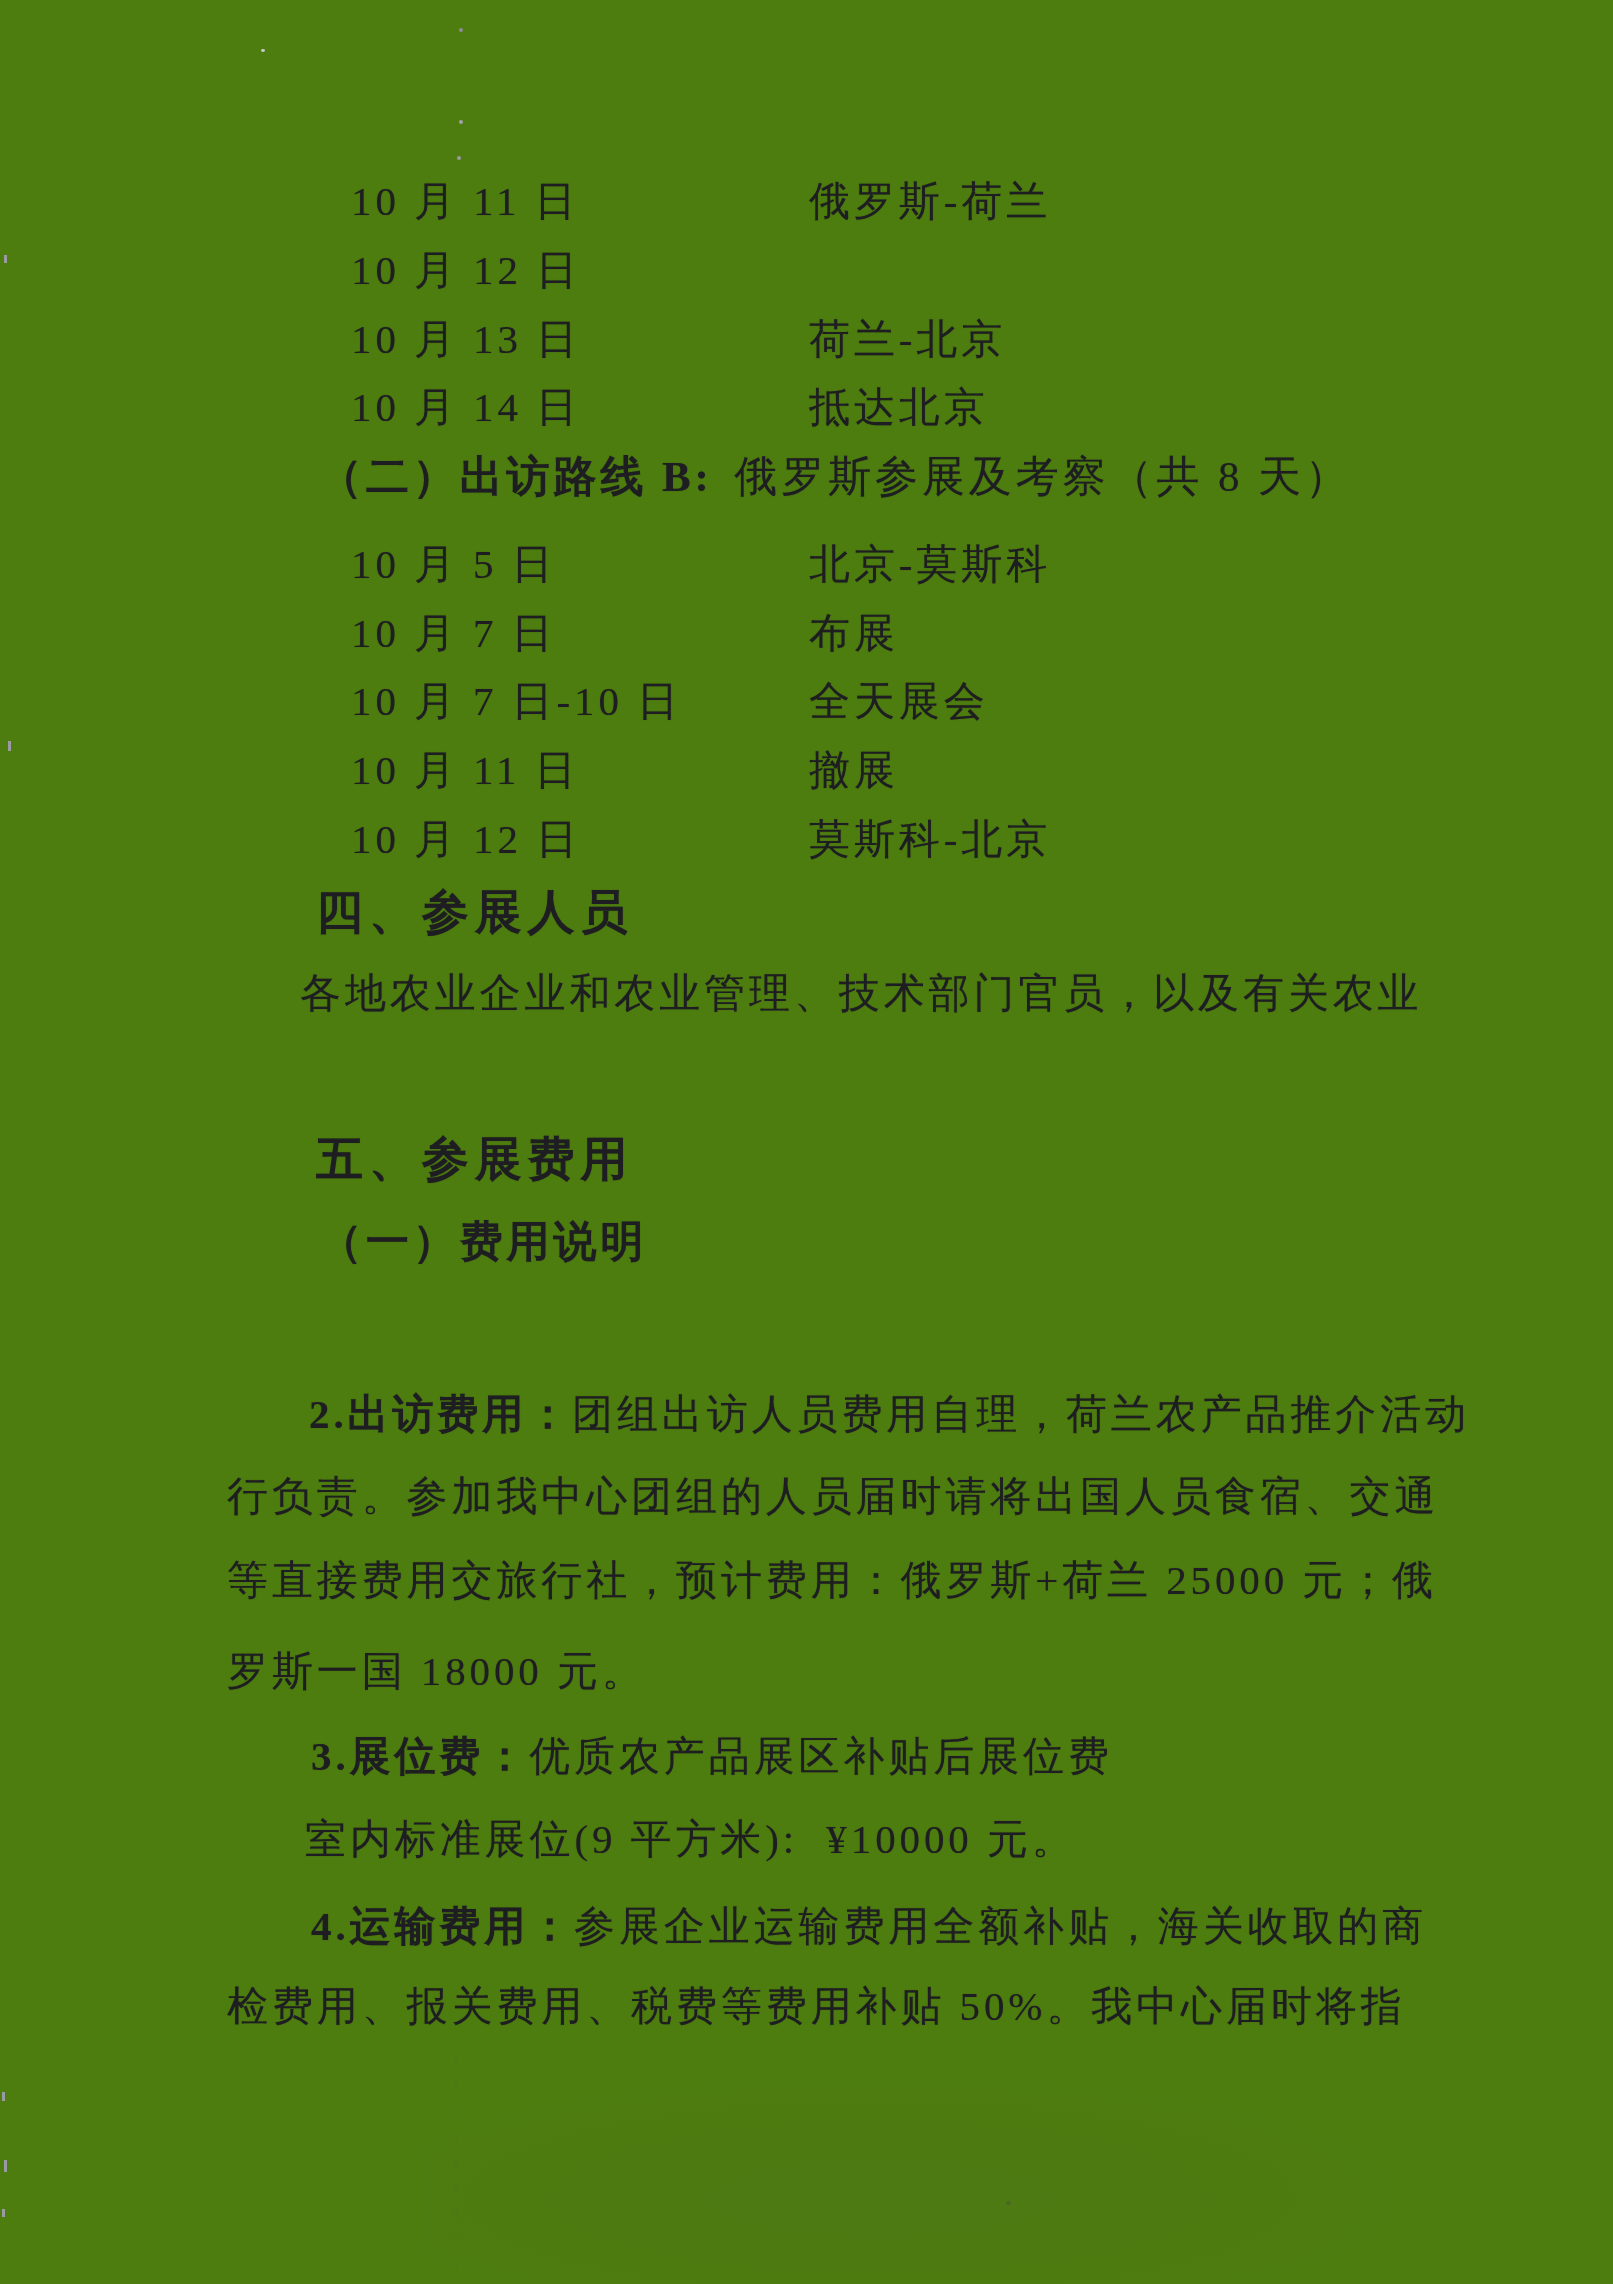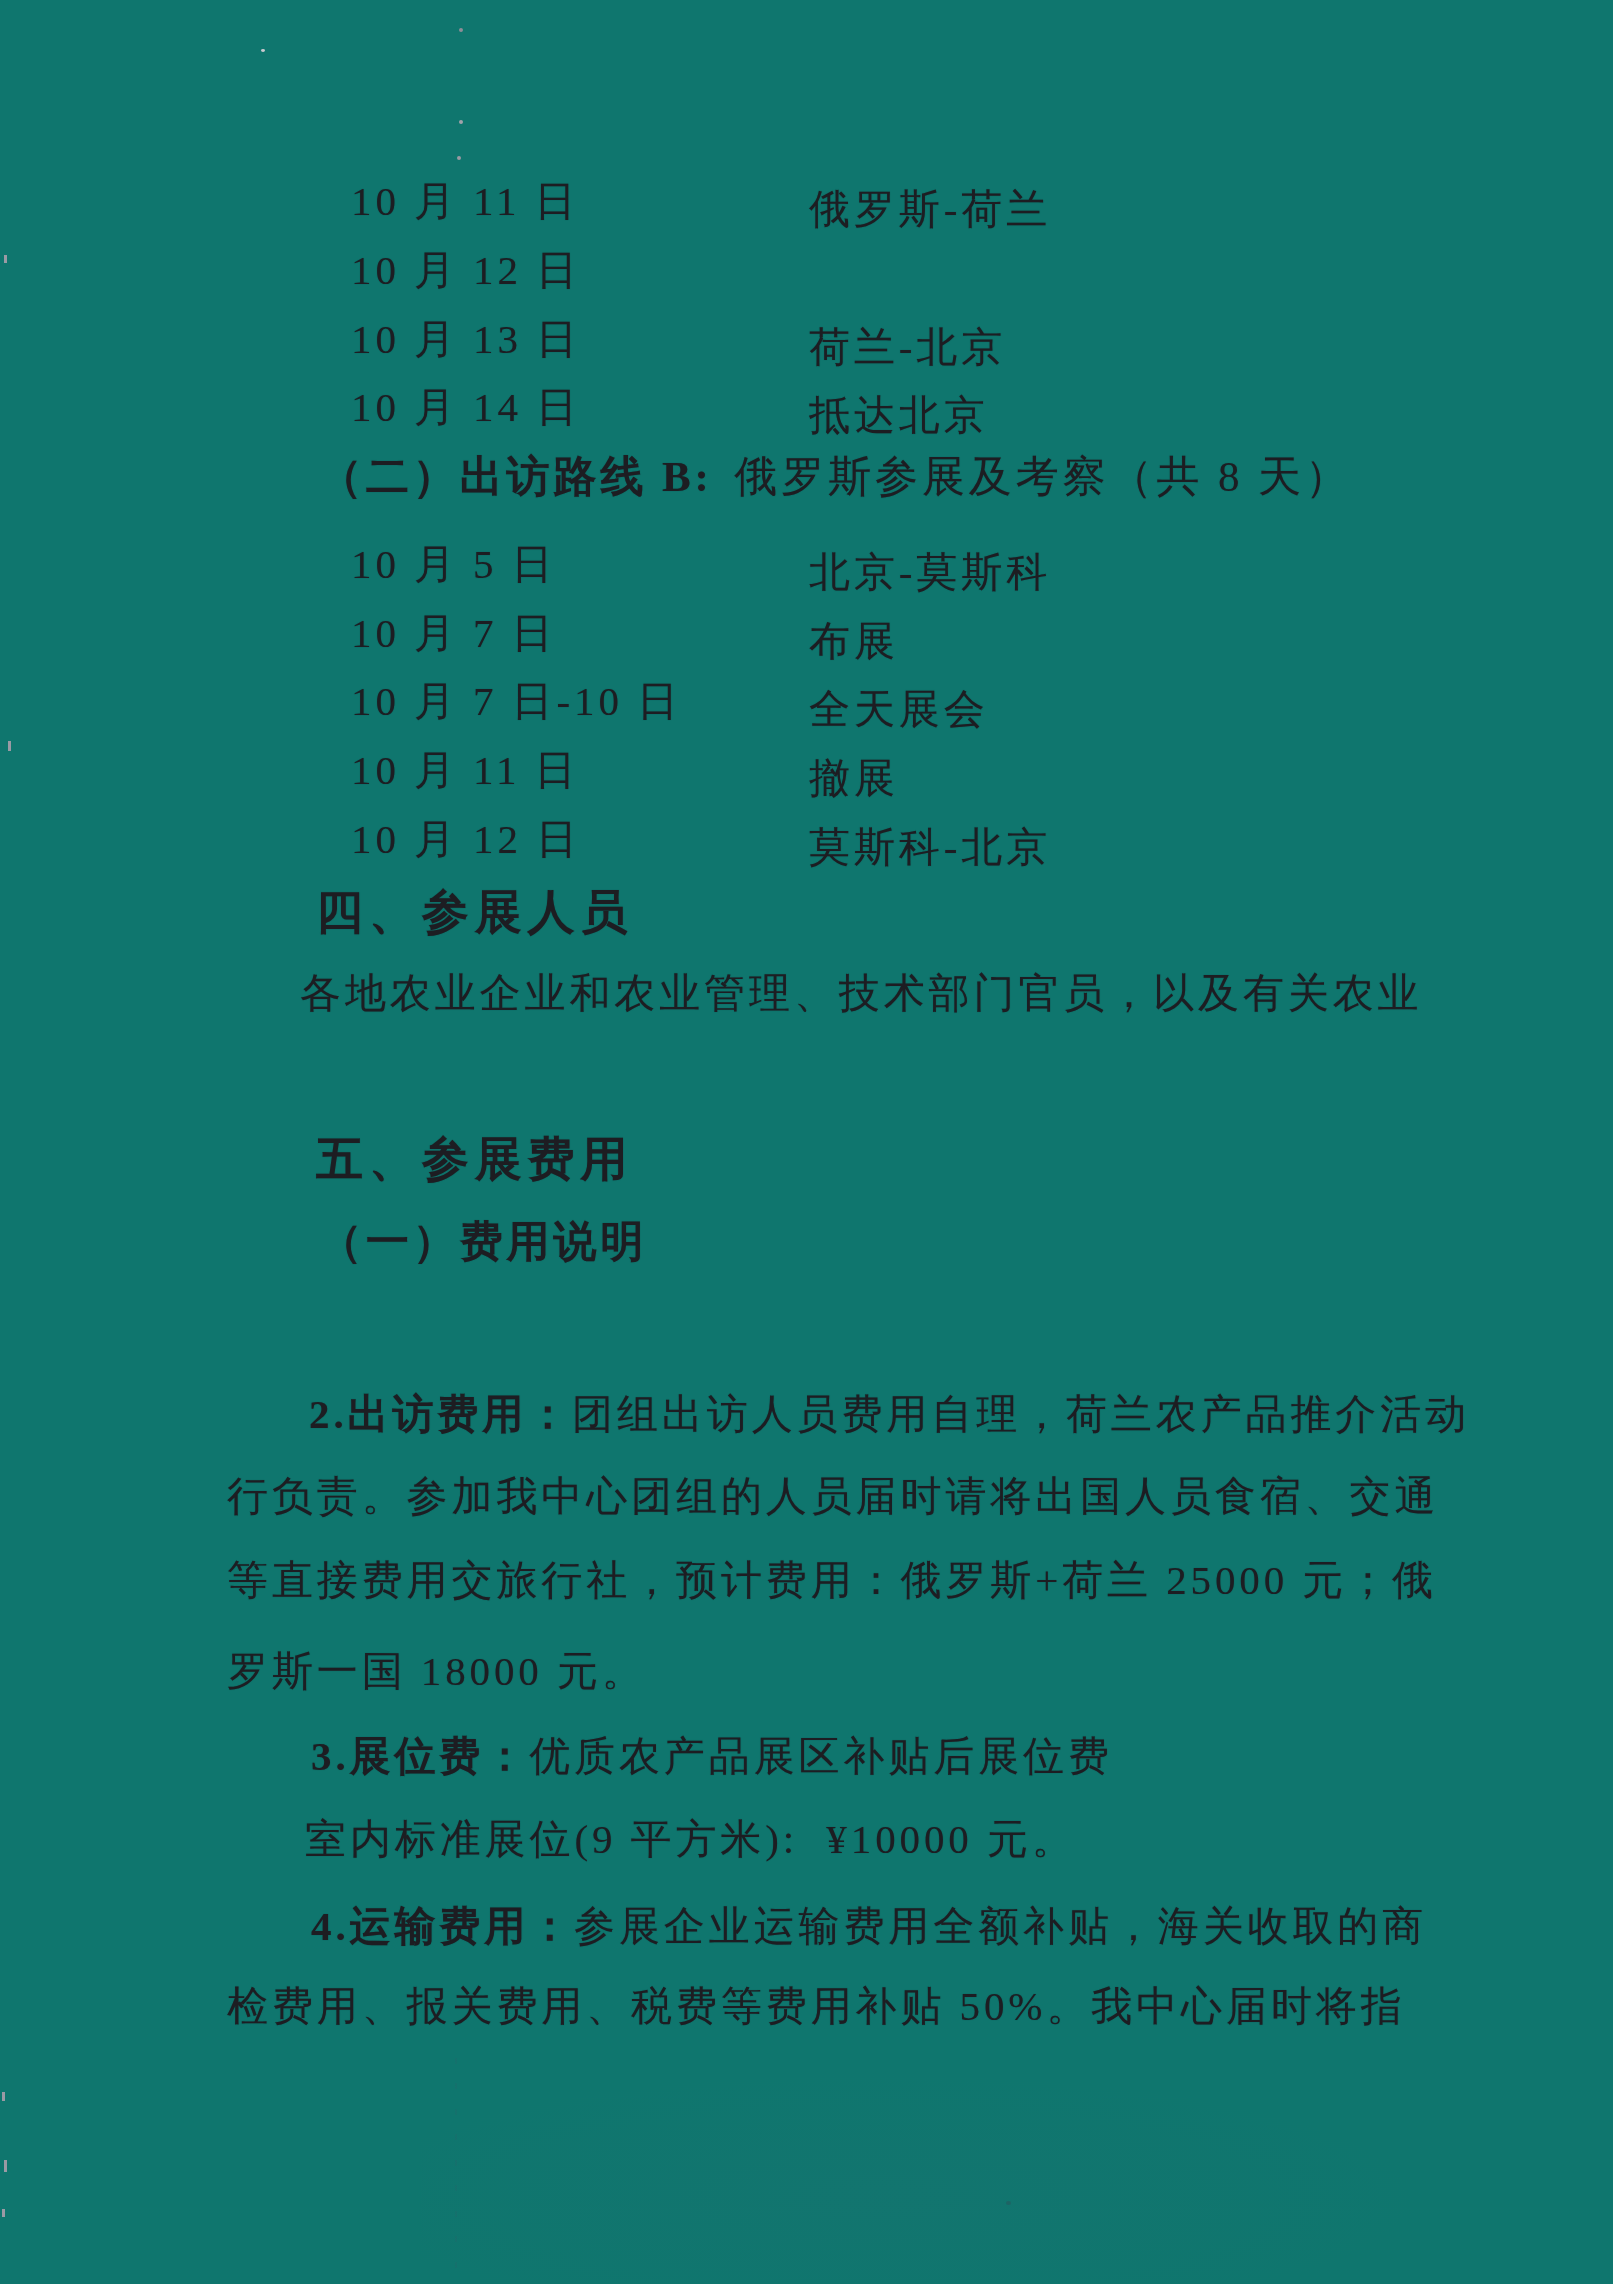--- a/index.html
+++ b/index.html
@@ -1,35 +1,35 @@
 <!DOCTYPE html>
 <html><head>
 <meta charset="utf-8">
 <style>
   html,body{margin:0;padding:0;background:#ffffff;}
   .page{
     position:relative;
     width:1613px;
     height:2285px;
-    background:#0f766e;
+    background:#4d7c0f;
     overflow:hidden;
     font-family:"Liberation Serif","DejaVu Serif",serif;
     color:#1d1d22;
   }
   .line{
     position:absolute;
     white-space:nowrap;
     font-size:41px;
     line-height:51px;
     letter-spacing:3.9px;
     text-shadow:0 0 1px rgba(20,20,30,0.35);
   }
   .row{position:absolute;left:0;width:100%;height:53px;}
   .row .date{position:absolute;left:351px;top:0;}
-  .row .act{position:absolute;left:809px;top:8px;}
+  .row .act{position:absolute;left:809px;top:0;}
   .row .date,.row .act{
     white-space:nowrap;font-size:41px;line-height:51px;letter-spacing:3.9px;
     text-shadow:0 0 1px rgba(20,20,30,0.35);
   }
   .b{font-weight:bold;}
   .h1{font-size:47px;font-weight:bold;letter-spacing:5.9px;}
   .h2{font-size:43px;letter-spacing:3.9px;}
   .gap{margin-left:21.6px;}
   .speck{position:absolute;border-radius:50%;}
   .edge-mark{position:absolute;background:#9a9aa4;}

